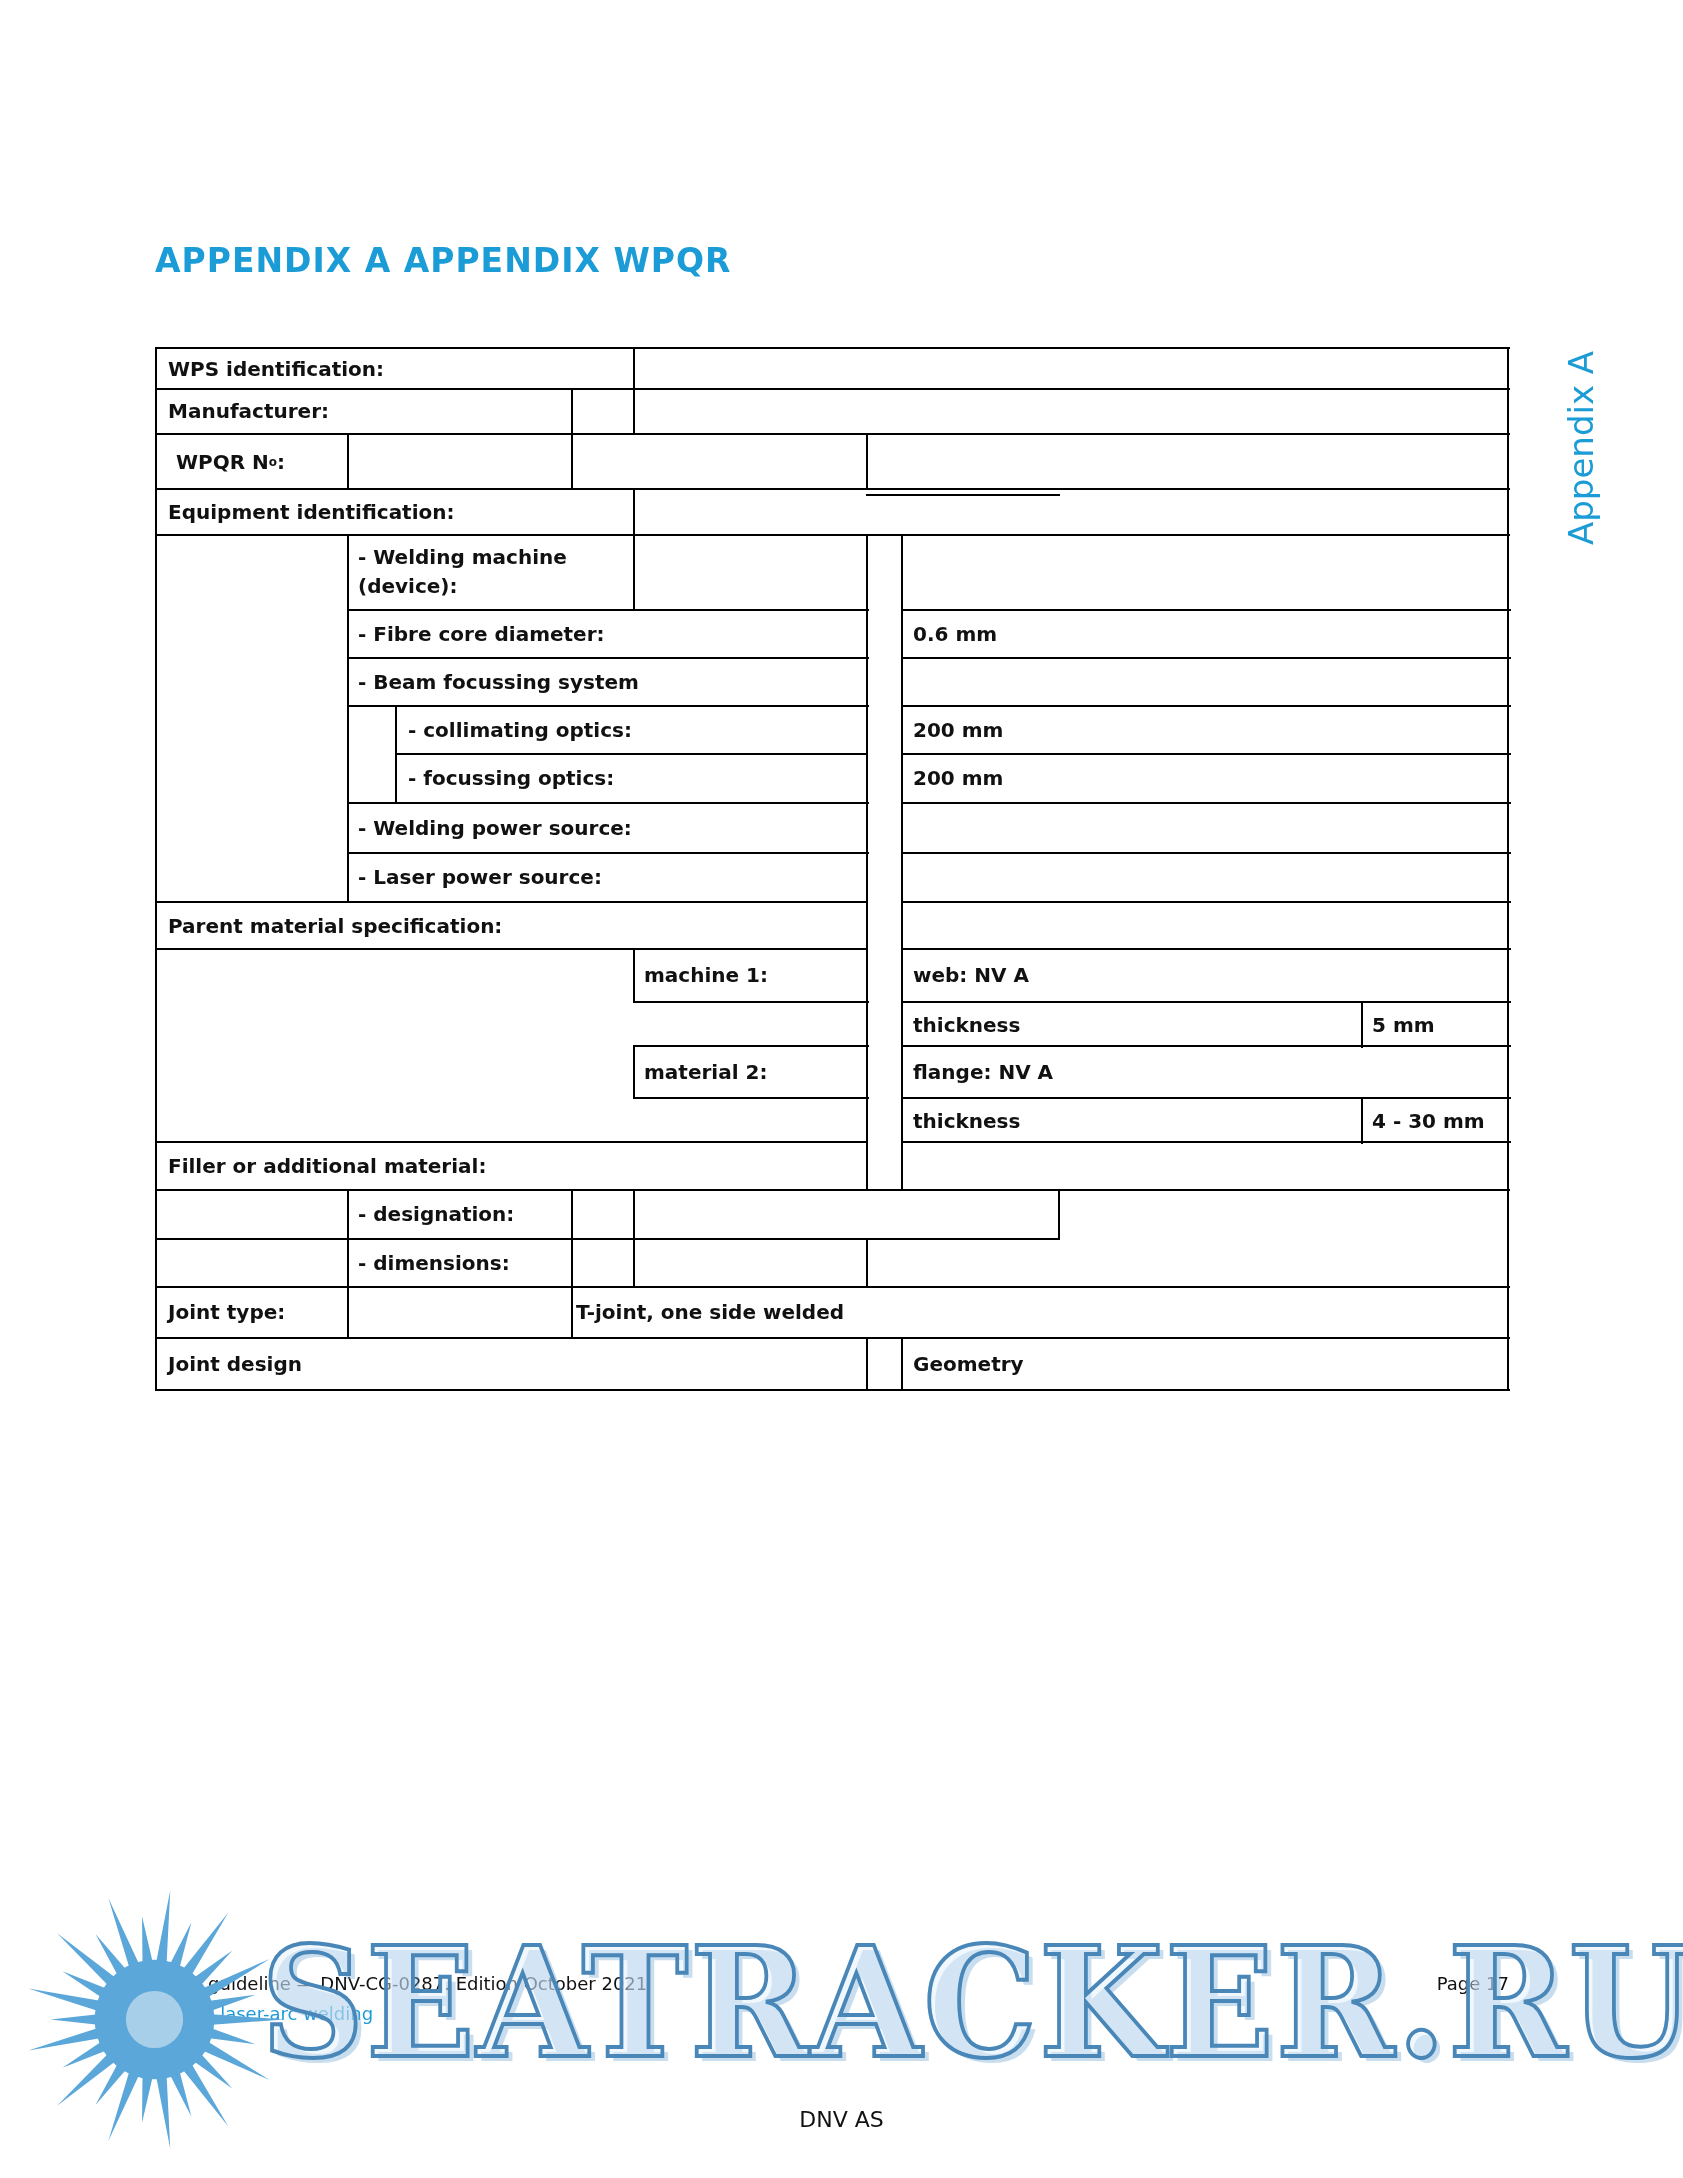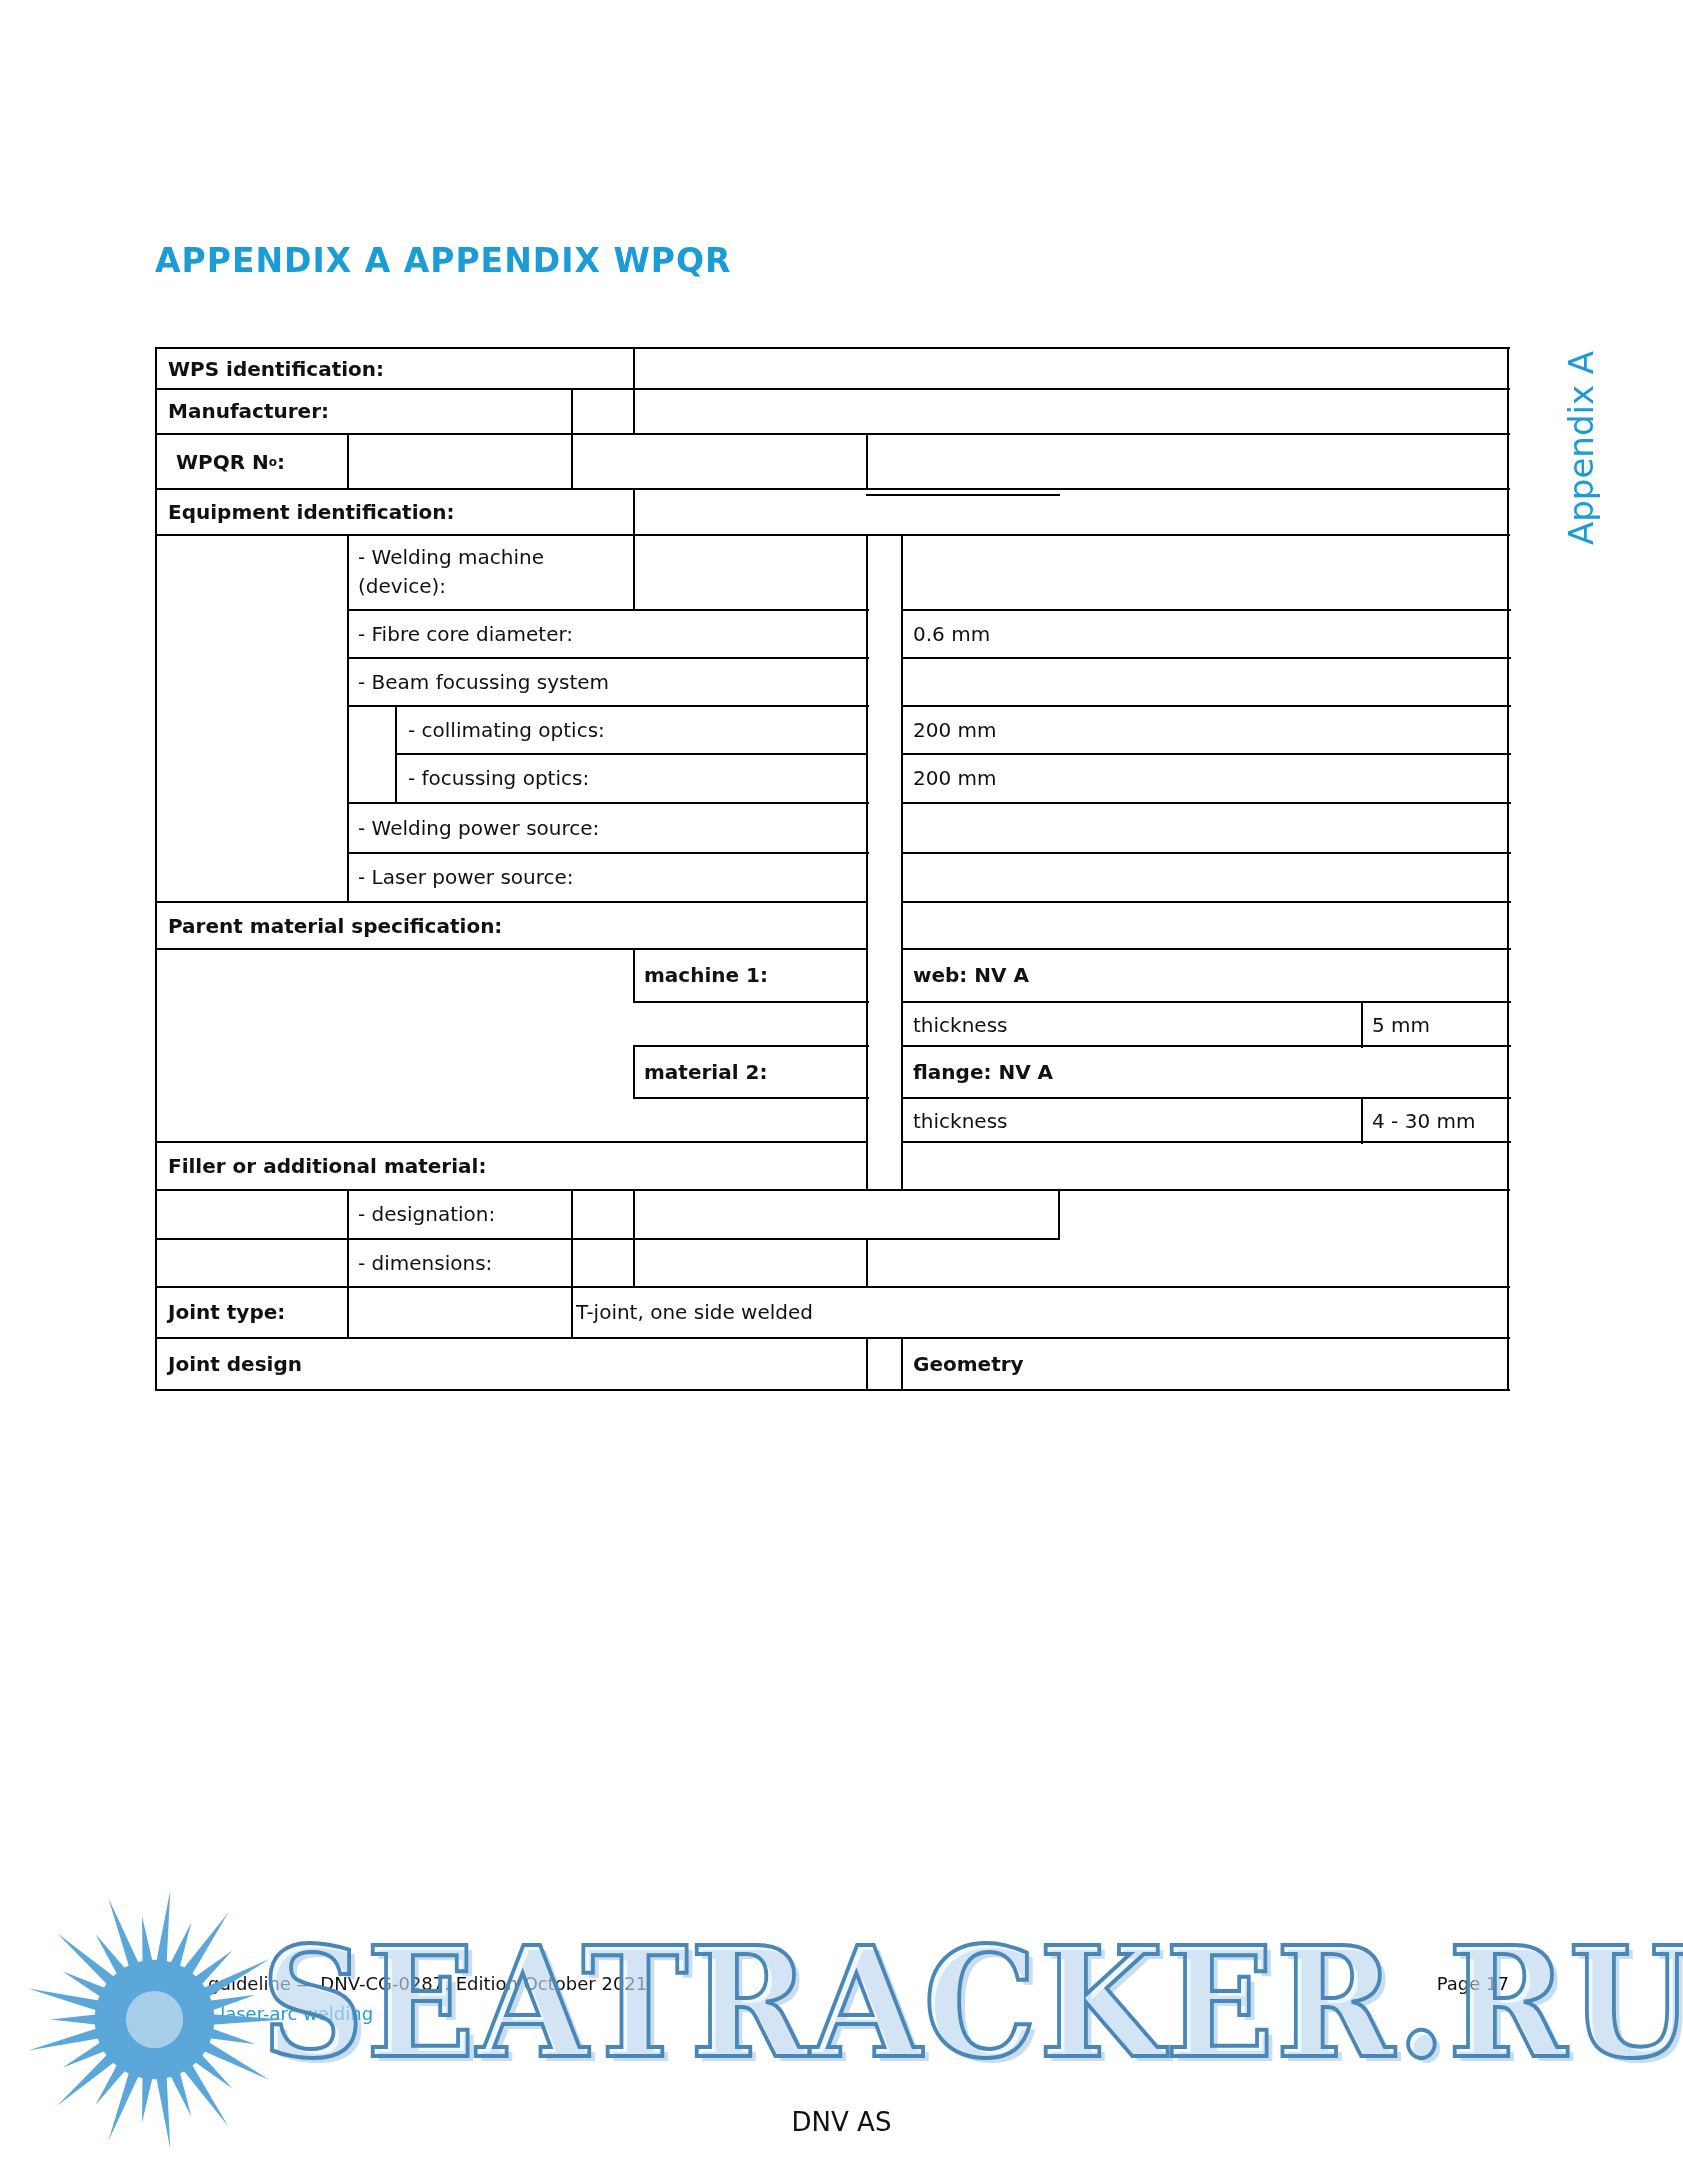--- a/index.html
+++ b/index.html
@@ -10,29 +10,29 @@
   .title{position:absolute;left:155px;top:241px;margin:0;font-size:33px;font-weight:bold;
          letter-spacing:1px;color:var(--accent,#1B9CD6);}
   .intro{position:absolute;left:155px;top:297px;margin:0;font-size:22px;color:#111;}
   .side-label{position:absolute;left:1561px;top:248px;height:297px;writing-mode:vertical-rl;
               transform:rotate(180deg);font-size:34px;color:var(--accent,#1B9CD6);}
 
   .hl,.vl{position:absolute;background:#000;}
   .hl{height:2px;}
   .vl{width:2px;}
 
-  .cell{position:absolute;display:flex;align-items:center;font-size:20px;white-space:nowrap;}
+  .cell{position:absolute;display:flex;align-items:center;font-size:20px;white-space:nowrap;font-weight:bold;}
   .cell.b{font-weight:bold;}
   .cell.wrap{display:block;white-space:normal;padding-top:9px;line-height:1.45;}
   sup{font-size:12px;line-height:0;}
 
   .f-line1{position:absolute;left:155px;top:1973px;font-size:18px;z-index:2;}
   .f-page{position:absolute;left:1232px;top:1973px;width:277px;text-align:right;font-size:18px;z-index:2;}
   .f-line2{position:absolute;left:155px;top:2003px;font-size:18px;color:var(--accent,#1B9CD6);z-index:2;}
-  .f-company{position:absolute;left:0;top:2107px;width:1683px;text-align:center;font-size:26px;z-index:2;}
+  .f-company{position:absolute;left:0;top:2107px;width:1683px;text-align:center;font-size:22px;z-index:2;}
 
   .watermark{position:absolute;left:261px;top:1927px;z-index:6;
              font-family:"DejaVu Serif","Liberation Serif",serif;font-weight:bold;
              font-size:152px;line-height:1;white-space:nowrap;letter-spacing:2px;
              color:rgba(224,239,250,0.45);
              -webkit-text-stroke:4px var(--wm,#4987B9);
              text-shadow:6px 5px 0 rgba(110,165,210,0.38);
              transform:scaleX(0.94);transform-origin:left center;}
   .sun{position:absolute;left:18px;top:1883px;width:273px;height:273px;z-index:5;}
 </style>

